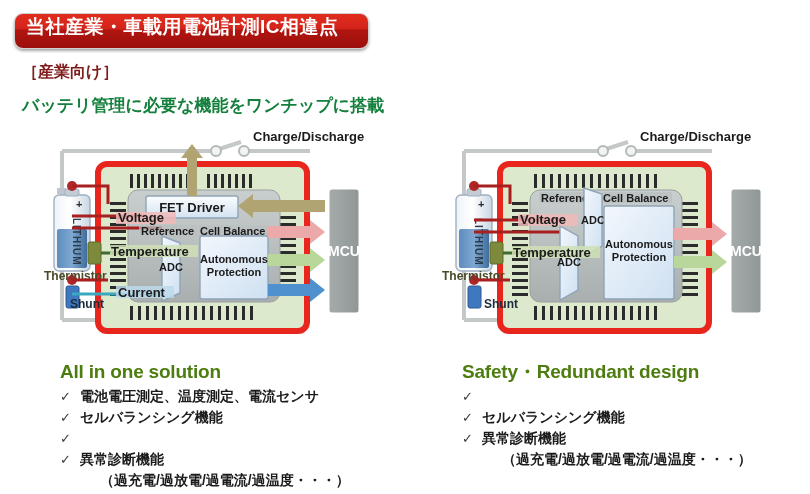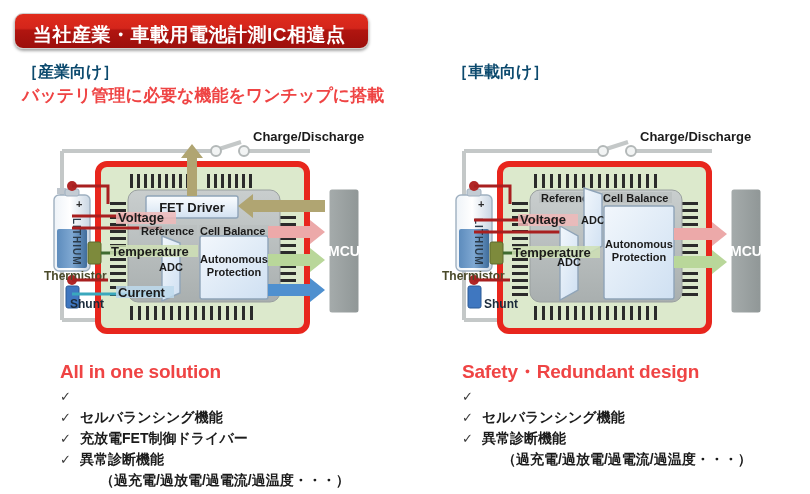--- a/index.html
+++ b/index.html
@@ -13,54 +13,54 @@
     color:#231f20;
   }
   
   .banner{
     position:absolute;left:14px;top:13px;
     width:355px;height:36px;
     border-radius:9px;
     background:linear-gradient(to bottom,#e02c1c 0%,#d4251b 42%,#b11510 48%,#9c0f0c 100%);
     box-shadow:0 2px 3px rgba(0,0,0,.35);
     border:1px solid #cfcfcf;
-    display:flex;align-items:flex-end;
+    display:flex;align-items:flex-start;
     box-sizing:border-box;
-    padding-left:18px;
+    padding-left:11px;
   }
   .banner-text{
     color:#ffffff;font-weight:bold;font-size:19px;letter-spacing:.5px;
     white-space:nowrap;
   }
   
   .col{position:absolute;top:62px;width:390px;}
   .col.left{left:22px;}
   .col.right{left:420px;}
   .bracket{
-    color:#0c4a6e;font-size:16px;font-weight:600;line-height:20px;
+    color:#7f1d1d;font-size:16px;font-weight:600;line-height:20px;
     white-space:nowrap;
   }
   .subtitle{
-    color:#ef4444;font-size:17px;font-weight:bold;line-height:24px;
-    margin-top:2px;white-space:nowrap;
+    color:#15803d;font-size:17px;font-weight:bold;line-height:24px;
+    margin-top:12px;white-space:nowrap;
   }
   .col.right .bracket,.col.right .subtitle{margin-left:32px;}
 
   
   .diagram{position:absolute;top:128px;width:395px;height:215px;}
   .diagram.left{left:10px;}
   .diagram.right{left:412px;}
   .diagram svg{display:block;}
 
   
   .concl{position:absolute;top:360px;width:390px;}
   .concl.left{left:60px;}
   .concl.right{left:462px;}
   .concl-title{
-    color:#ef4444;font-weight:bold;font-size:19px;line-height:24px;
+    color:#4d7c0f;font-weight:bold;font-size:19px;line-height:24px;
     white-space:nowrap;letter-spacing:-.2px;
   }
   ul.bullets{list-style:none;margin:2px 0 0 0;padding:0;}
   ul.bullets li{
     font-size:14px;line-height:21px;color:#1b1b1b;font-weight:600;
     white-space:nowrap;display:flex;align-items:flex-start;
   }
   ul.bullets li .chk{
     display:inline-block;width:20px;min-width:20px;color:#3a3a3a;
     font-size:13px;font-weight:bold;
@@ -73,21 +73,20 @@
 <div class="banner">
   <span class="banner-text">当社産業・車載用電池計測IC相違点</span>
 </div>
 
 <div class="col left">
   <div class="bracket">［産業向け］</div>
   <div class="subtitle">バッテリ管理に必要な機能をワンチップに搭載</div>
 </div>
 
 <div class="col right">
-  <div class="bracket">［車載向け］</div>
 </div>
 
 <div class="diagram left">
 <svg width="395" height="215" viewBox="0 0 395 215" xmlns="http://www.w3.org/2000/svg">
   <defs>
     <linearGradient id="lg-die" x1="0" y1="0" x2="0" y2="1">
       <stop offset="0" stop-color="#c9cece"></stop>
           <stop offset="1" stop-color="#a9afaf"></stop>
     </linearGradient>
     <linearGradient id="lg-blk" x1="0" y1="0" x2="1" y2="1">
@@ -474,28 +473,28 @@
     <text x="334" y="128" text-anchor="middle" font-family="Liberation Sans, sans-serif" font-size="14" font-weight="bold" fill="#ffffff">MCU</text>
   </g>
 </svg>
 </div>
 
 <div class="concl left">
   <div class="concl-title">All in one solution</div>
   <ul class="bullets">
     <li>
       <span class="chk">✓</span>
+      <span>電池電圧測定、温度測定、電流センサ</span>
     </li>
     <li>
       <span class="chk">✓</span>
       <span>セルバランシング機能</span>
     </li>
     <li>
       <span class="chk">✓</span>
-      <span>充放電FET制御ドライバー</span>
     </li>
     <li>
       <span class="chk">✓</span>
       <span>異常診断機能</span>
     </li>
     <li class="cont">
 
       <span>（過充電/過放電/過電流/過温度・・・）</span>
     </li>
   </ul>

